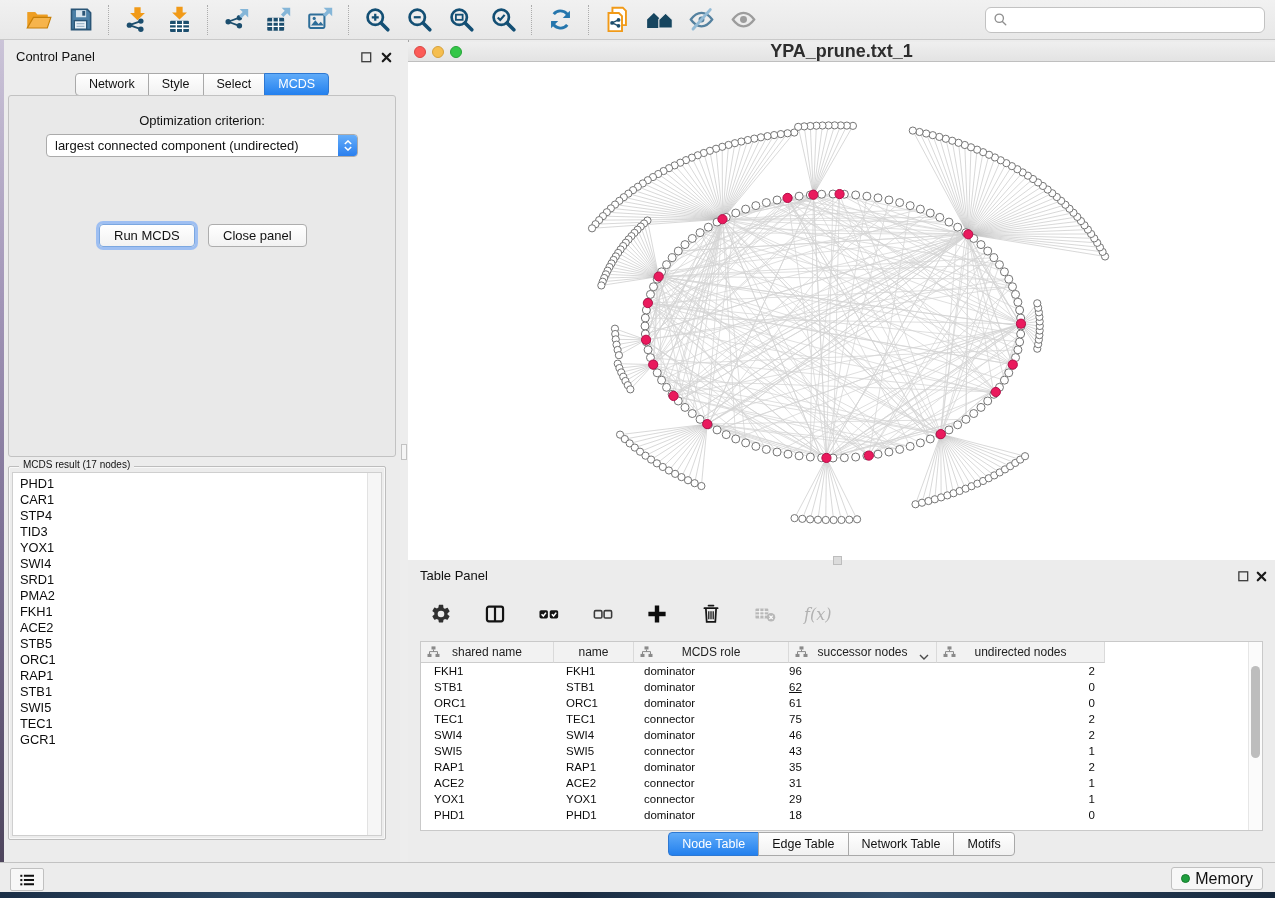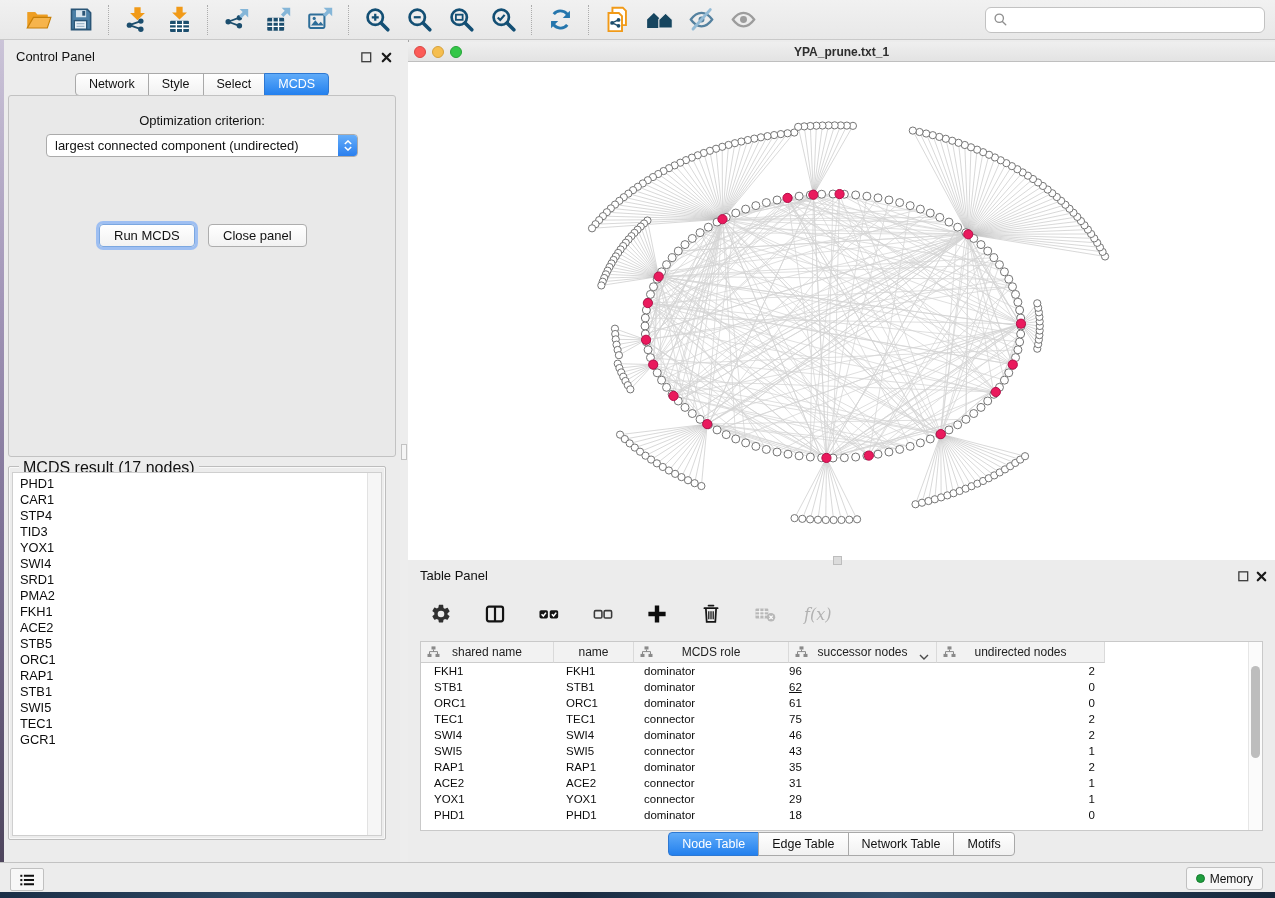--- a/index.html
+++ b/index.html
@@ -43,36 +43,36 @@
   #opt-select .sel-text{flex:1;padding-left:8px;font-size:13px;color:#111;white-space:nowrap;overflow:hidden;}
   #opt-select .stepper{width:19px;height:21px;border-radius:0 3px 3px 0;background:linear-gradient(#66AEFA,#2A7FEE);
     display:flex;flex-direction:column;align-items:center;justify-content:center;gap:1px;}
   .chev{width:8px;height:5px;}
   .btn{height:23px;background:linear-gradient(#FFFFFF,#F2F2F2);border:1px solid #ADADAD;border-radius:4px;
     font-size:13px;color:#111;font-family:"Liberation Sans",sans-serif;padding:0 14px;}
   .btn.focused{box-shadow:0 0 0 3px rgba(96,157,250,.55);border-color:#7BA7E0;}
 
   #result-fieldset{position:absolute;left:4px;top:426px;width:376px;height:372px;border:1px solid #BDBDBD;border-radius:2px;
     box-shadow:inset 0 0 0 1px #F8F8F8;background:#ECECEC;}
-  #result-legend{position:absolute;left:10px;top:-8px;background:#ECECEC;padding:0 4px;font-size:16px;color:#111;}
+  #result-legend{position:absolute;left:10px;top:-8px;background:#ECECEC;padding:0 4px;font-size:10px;color:#111;}
   #result-list{position:absolute;left:3px;top:5px;right:3px;bottom:3px;background:#fff;border:1px solid #CFCFCF;overflow:hidden;}
   #result-list ul{margin:0;padding:3px 0 0 7px;list-style:none;}
   #result-list li{font-size:12.8px;line-height:16px;color:#0c0c0c;}
   #result-scroll{position:absolute;right:0;top:0;bottom:0;width:13px;background:#F6F6F6;border-left:1px solid #E2E2E2;}
 
   
   #v-split{position:absolute;left:400px;top:40px;width:8px;height:822px;background:#EDEDED;border-right:1px solid #A5A5A5;}
   #v-split .grip{position:absolute;left:1px;top:404px;width:6px;height:16px;background:#F5F5F5;border:1px solid #C2C2C2;box-sizing:border-box;}
 
   
   #net-window{position:absolute;left:408px;top:42px;width:867px;height:518px;}
   #net-titlebar{position:absolute;left:0;top:0;width:100%;height:20px;background:linear-gradient(#EFEFEF,#E3E3E3);
     border-bottom:1px solid #BFBFBF;display:flex;align-items:center;box-sizing:border-box;}
   .tl{width:12px;height:12px;border-radius:50%;margin-left:6px;box-sizing:border-box;}
-  #net-title{position:absolute;left:0;width:100%;text-align:center;font-size:12px;font-weight:700;color:#2d2d2d;}
+  #net-title{position:absolute;left:0;width:100%;text-align:center;font-size:18px;font-weight:700;color:#2d2d2d;}
   #net-canvas{position:absolute;left:0;top:20px;width:867px;height:498px;background:#fff;}
 
   
   #table-panel{position:absolute;left:408px;top:560px;width:867px;height:302px;background:#ECECEC;}
   #tp-grip{position:absolute;left:425px;top:-4px;width:9px;height:9px;background:#DCDCDC;border:1px solid #BDBDBD;box-sizing:border-box;}
   #tp-toolbar{position:absolute;left:8px;top:33px;height:42px;display:flex;align-items:center;gap:28px;padding:0 12px;justify-content:flex-end;}
   .tp-btn{width:26px;height:26px;display:flex;align-items:center;justify-content:center;background:transparent;border:0;padding:0;}
   .tp-btn svg{width:22px;height:22px;display:block;}
   .tp-btn.wide svg{width:34px;height:24px;}
 
@@ -95,21 +95,21 @@
 
   #tp-tabs{position:absolute;left:0;top:272px;width:867px;display:flex;justify-content:center;}
   #tp-tabs .seg-tab{height:22px;line-height:22px;font-size:12.5px;}
 
   
   #status-bar{position:absolute;left:0;top:862px;width:1275px;height:30px;background:#ECECEC;border-top:1px solid #C2C2C2;box-sizing:border-box;}
   #list-btn{position:absolute;left:10px;top:5px;width:32px;height:21px;background:#F7F7F7;border:1px solid #C0C0C0;border-radius:2px;
     display:flex;align-items:center;justify-content:center;}
   #list-btn svg{width:18px;height:14px;}
   #memory-btn{position:absolute;right:12px;top:4px;height:21px;background:#F7F7F7;border:1px solid #C0C0C0;border-radius:3px;
-    display:flex;align-items:center;gap:5px;padding:0 9px;font-size:12px;color:#111;text-align:center;}
+    display:flex;align-items:center;gap:5px;padding:0 9px;font-size:16px;color:#111;text-align:center;}
   #memory-btn .dot{width:9px;height:9px;border-radius:50%;background:#1F9E3E;border:1px solid #157A2D;box-sizing:border-box;}
 </style>
 </head>
 <body>
 
 <div id="app">
 
   <div id="toolbar">
     <span id="tb-groups" style="display:flex;align-items:center;">
         <span class="tb-group">

